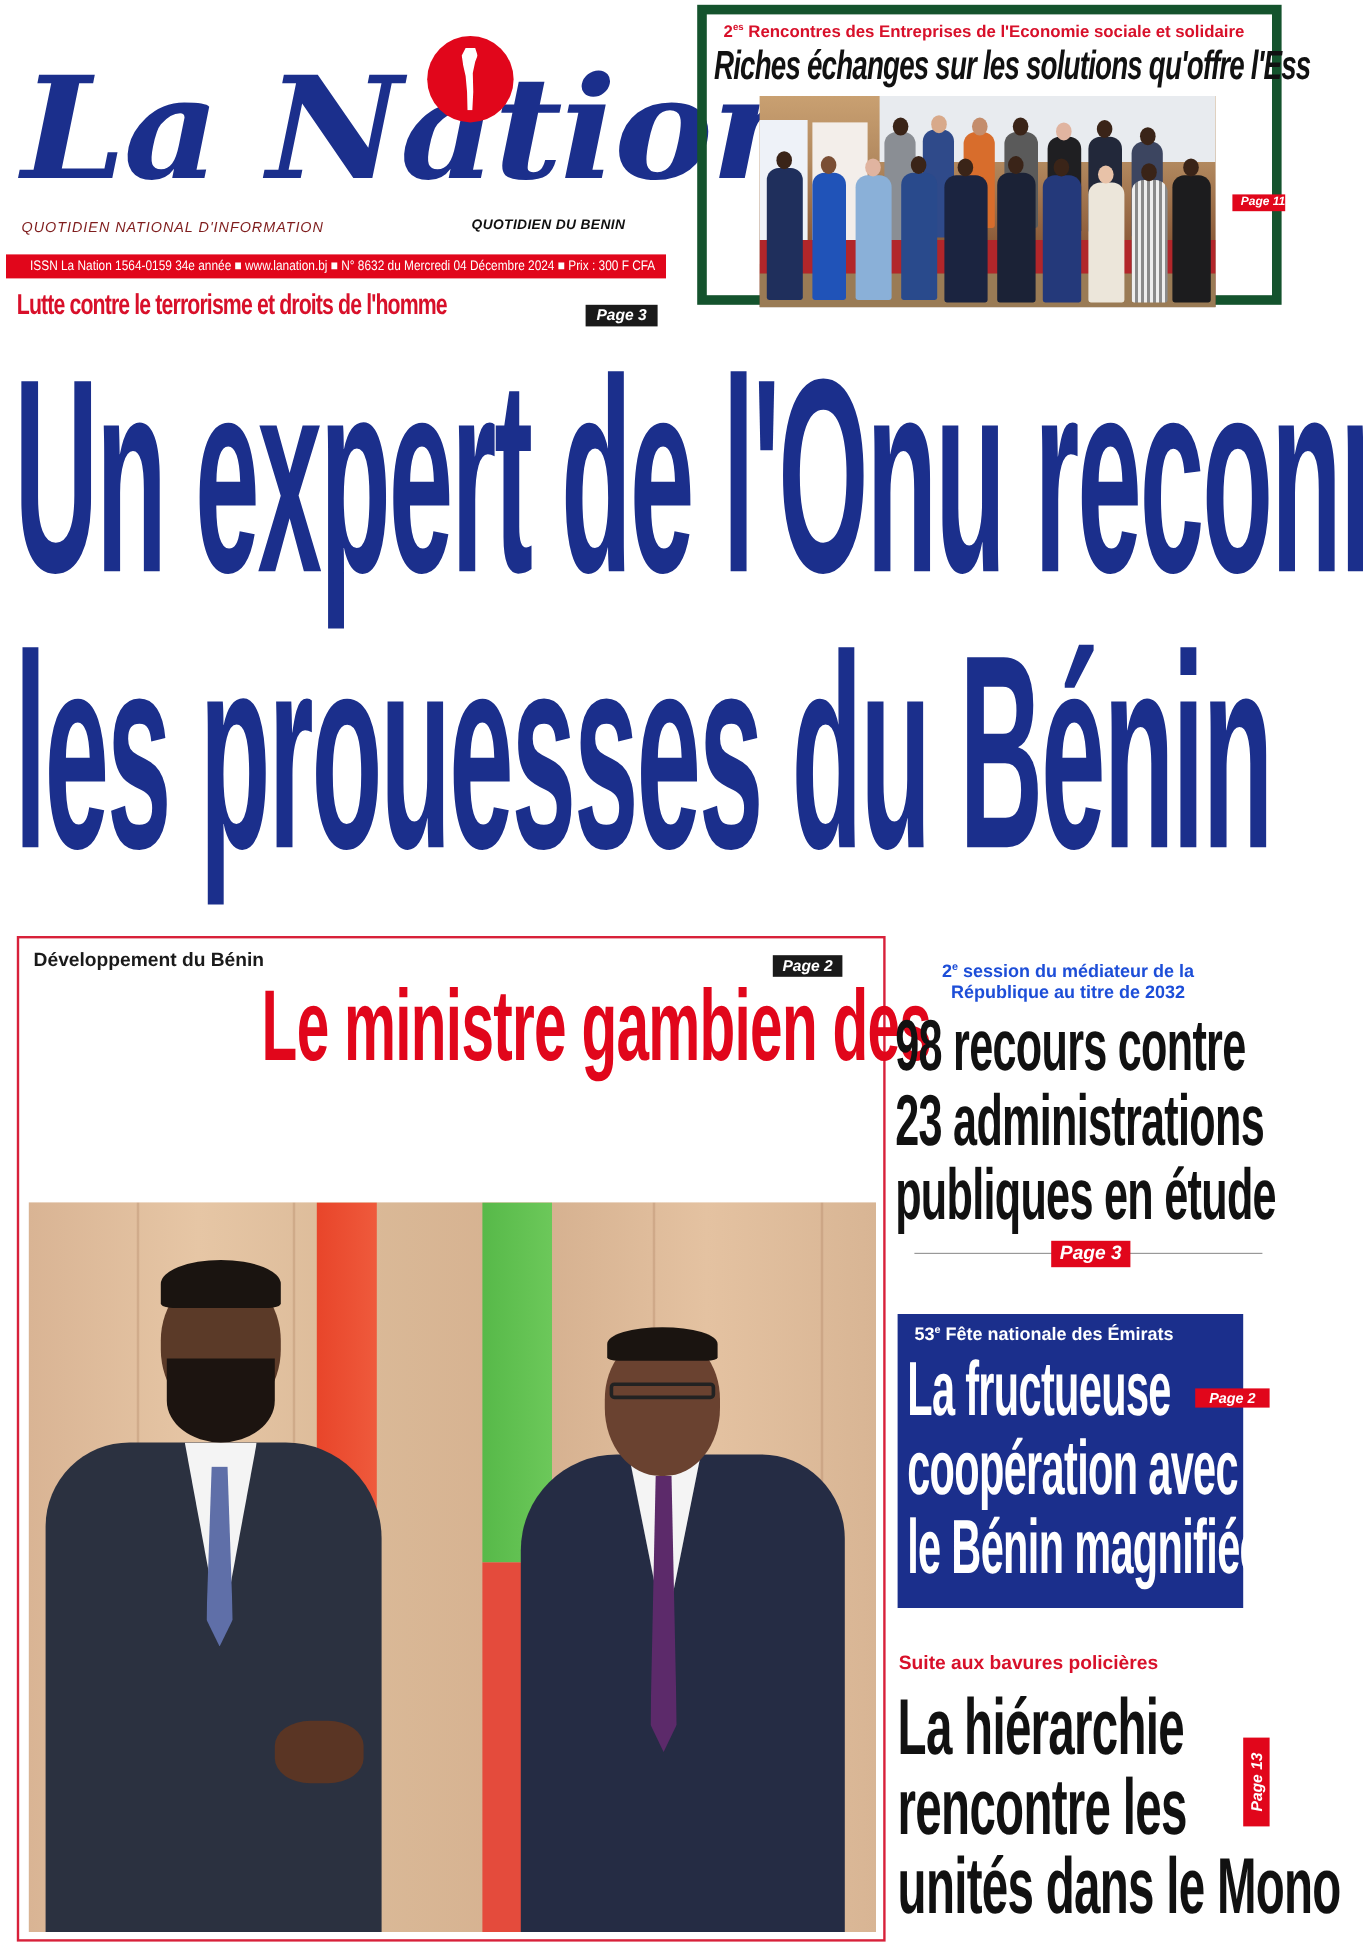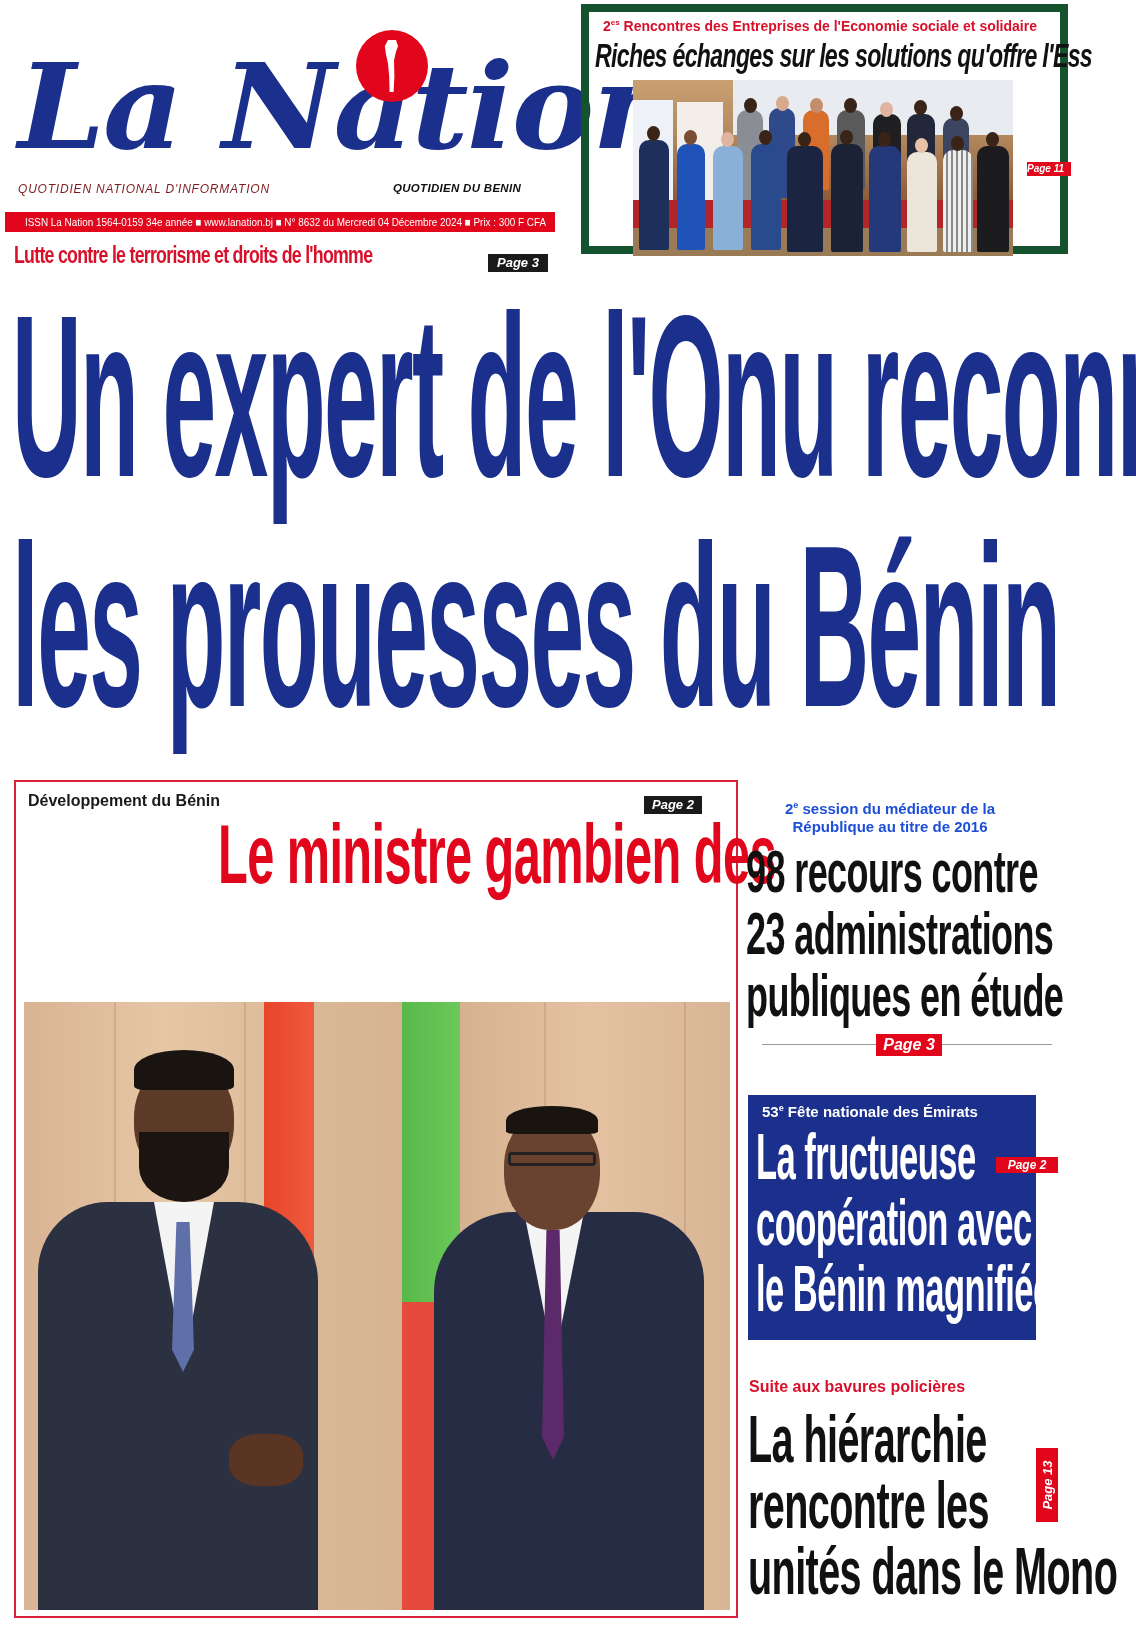--- a/index.html
+++ b/index.html
@@ -86,21 +86,21 @@
   .tp-screen { position: absolute; left: 100px; top: 0; width: 280px; height: 55px; background: #e8ebef; }
   .tp-banner { position: absolute; left: 0; top: 20px; width: 40px; height: 120px; background: #eef2f8; }
   .tp-banner2 { position: absolute; left: 44px; top: 22px; width: 46px; height: 110px; background: #f3eeea; }
   .tp-stage { position: absolute; left: 0; top: 120px; width: 380px; height: 28px; background: #b2262a; }
   .tp-floor { position: absolute; left: 0; top: 148px; width: 380px; height: 28px; background: #9a7b55; }
   .person { position: absolute; border-radius: 10px 10px 2px 2px; }
   .head { position: absolute; width: 13px; height: 15px; border-radius: 50%; }
   .teaser-page {
     left: 438px; top: 150px; width: 44px; height: 14px;
     background: #e1061b; color: #fff; font-size: 10px; font-style: italic; font-weight: 700;
-    text-align: left; line-height: 14px;
+    text-align: right; line-height: 14px;
   }
 
   
   .main-kicker {
     left: 14px; top: 243px;
     font-size: 24px; line-height: 1; color: #d8102a;
     transform: scaleX(0.74);
   }
   .page-tag-dark {
     background: #1a1a1a; color: #fff; font-weight: 700; font-style: italic;
@@ -312,21 +312,21 @@
     <div class="face" style="left:480px;top:110px;width:96px;height:118px;background:#6a4230;"></div>
     <div class="face" style="left:482px;top:104px;width:92px;height:28px;background:#1a1410;border-radius:50% 50% 10% 10%;"></div>
     <div style="position:absolute;left:484px;top:150px;width:88px;height:14px;border:3px solid #222;border-radius:4px;"></div>
 
     <div class="hand" style="left:205px;top:432px;width:74px;height:52px;"></div>
   </div>
 </div>
 
 <div class="abs r1-kicker">
   <div><span>2</span><sup>e</sup><span> session du médiateur de la</span></div>
-  <div>République au titre  de 2016</div>
+  <div>République au titre  de 2032</div>
 </div>
 <div class="abs cond r-title r1t1">98 recours contre</div>
 <div class="abs cond r-title r1t2">23 administrations</div>
 <div class="abs cond r-title r1t3">publiques en étude</div>
 <div class="abs r1-rule"></div>
 <div class="abs r1-page">Page 3</div>
 
 <div class="abs blue-box">
   <div class="abs blue-kicker"><span>53</span><sup>e</sup><span> Fête nationale des Émirats</span></div>
   <div class="abs cond blue-title bt1">La fructueuse</div>

